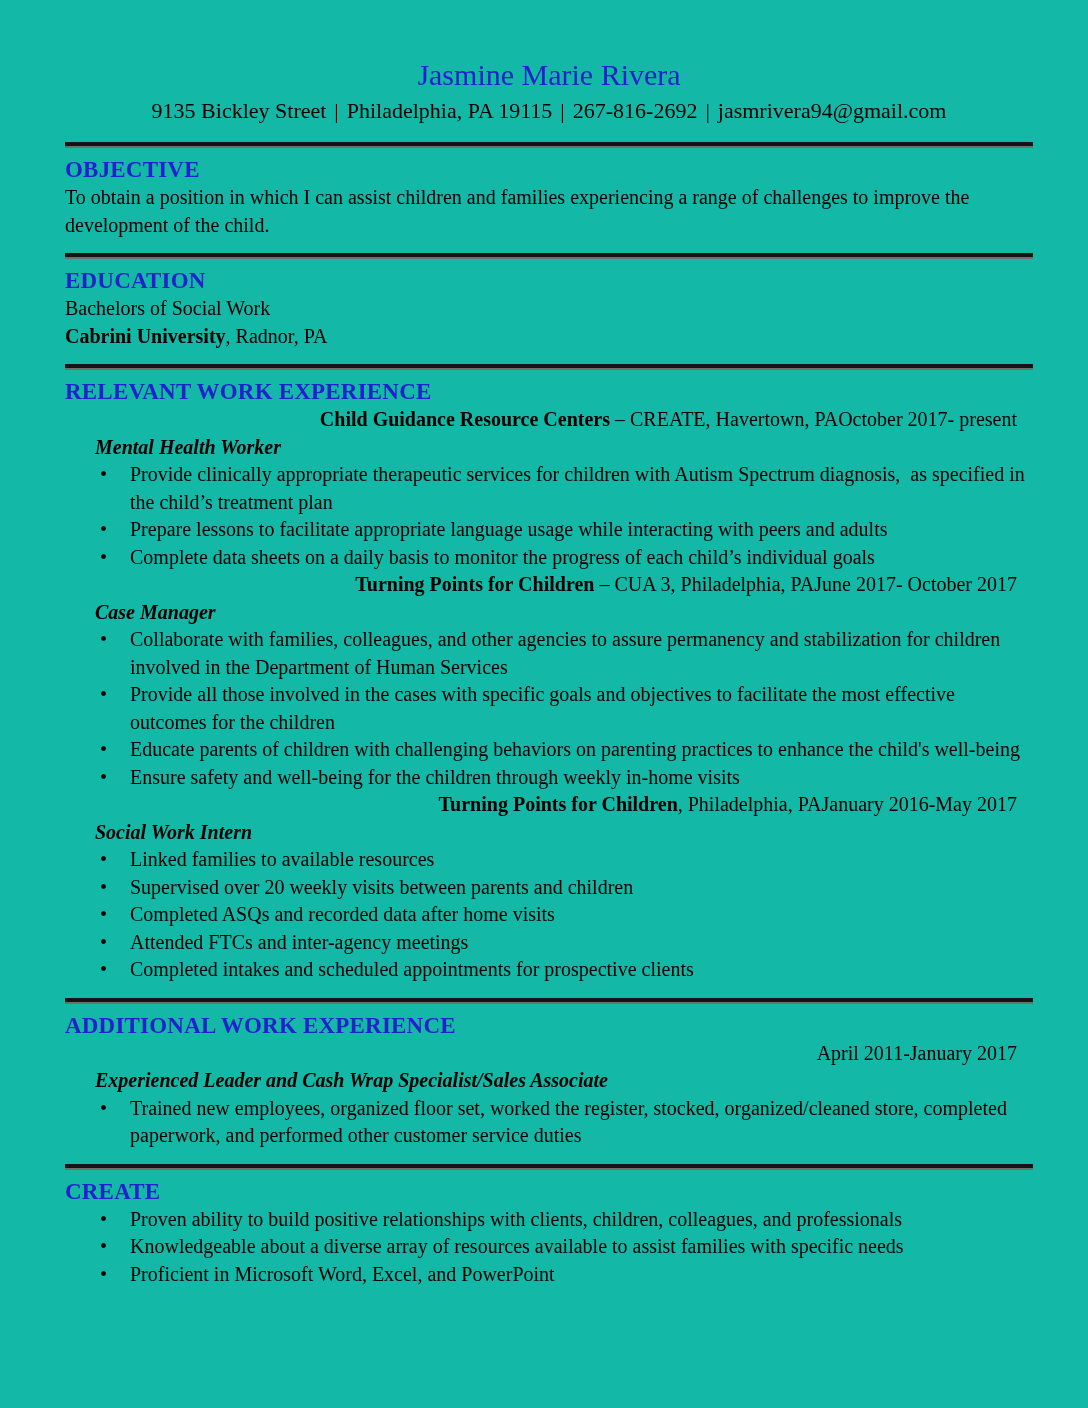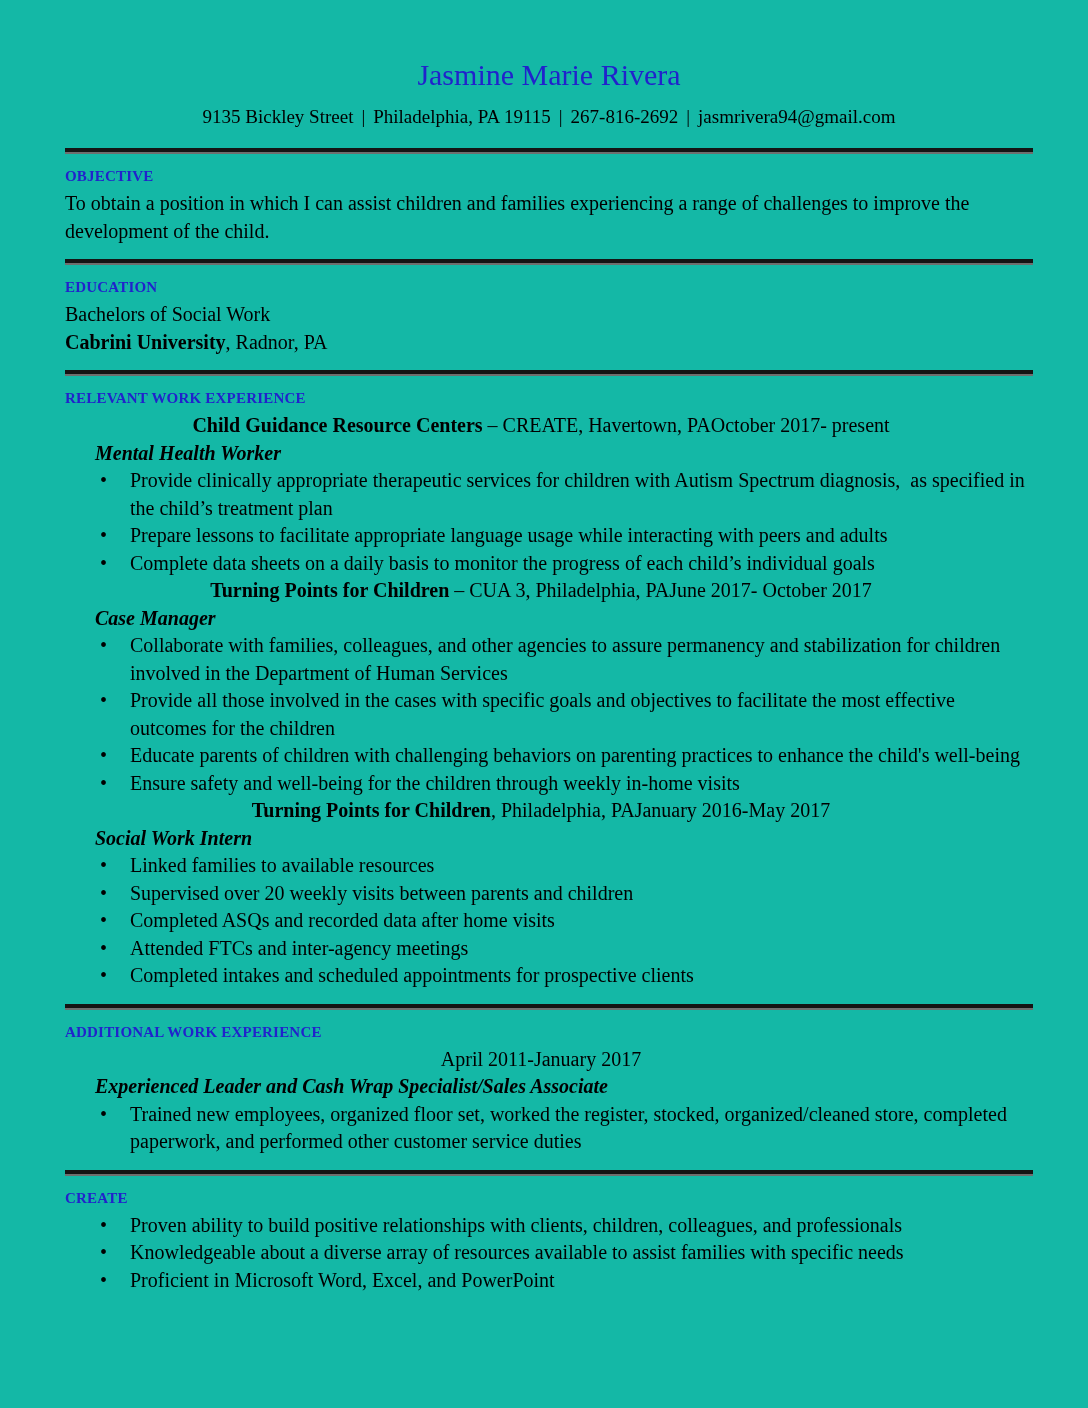--- a/index.html
+++ b/index.html
@@ -18,46 +18,46 @@
   .name {
     margin: 0;
     font-size: 30px;
     line-height: 38px;
     font-weight: 400;
     color: var(--accent);
     text-align: center;
   }
   .contact {
     text-align: center;
-    font-size: 19px;
+    font-size: 22px;
     line-height: 30px;
-    margin-top: 8px;
+    margin-top: 2px;
     color: #000000;
   }
   .sep { padding: 0 8px; }
   .rule {
     border-top: 4px solid #141414;
     border-bottom: 2px solid #6e6e6e;
     height: 1px;
     margin-top: 14px;
   }
   .rule.after-header { margin-top: 16px; }
   .sec-heading {
-    font-size: 15px;
+    font-size: 23px;
     line-height: 28px;
     color: var(--accent);
     font-weight: 700;
     margin: 8px 0 0 0;
     letter-spacing: 0.2px;
   }
   .body-text { margin: 0; max-width: 910px; }
   .edu-school { font-weight: 700; }
   .job-head {
     display: flex;
-    justify-content: center;
+    justify-content: flex-end;
     padding-right: 16px;
   }
   .job-company { font-weight: 700; }
   .job-company-suffix { font-weight: 400; }
   .job-dates { font-weight: 400; white-space: nowrap; }
   .job-title {
     margin-left: 30px;
     font-weight: 700;
     font-style: italic;
   }

